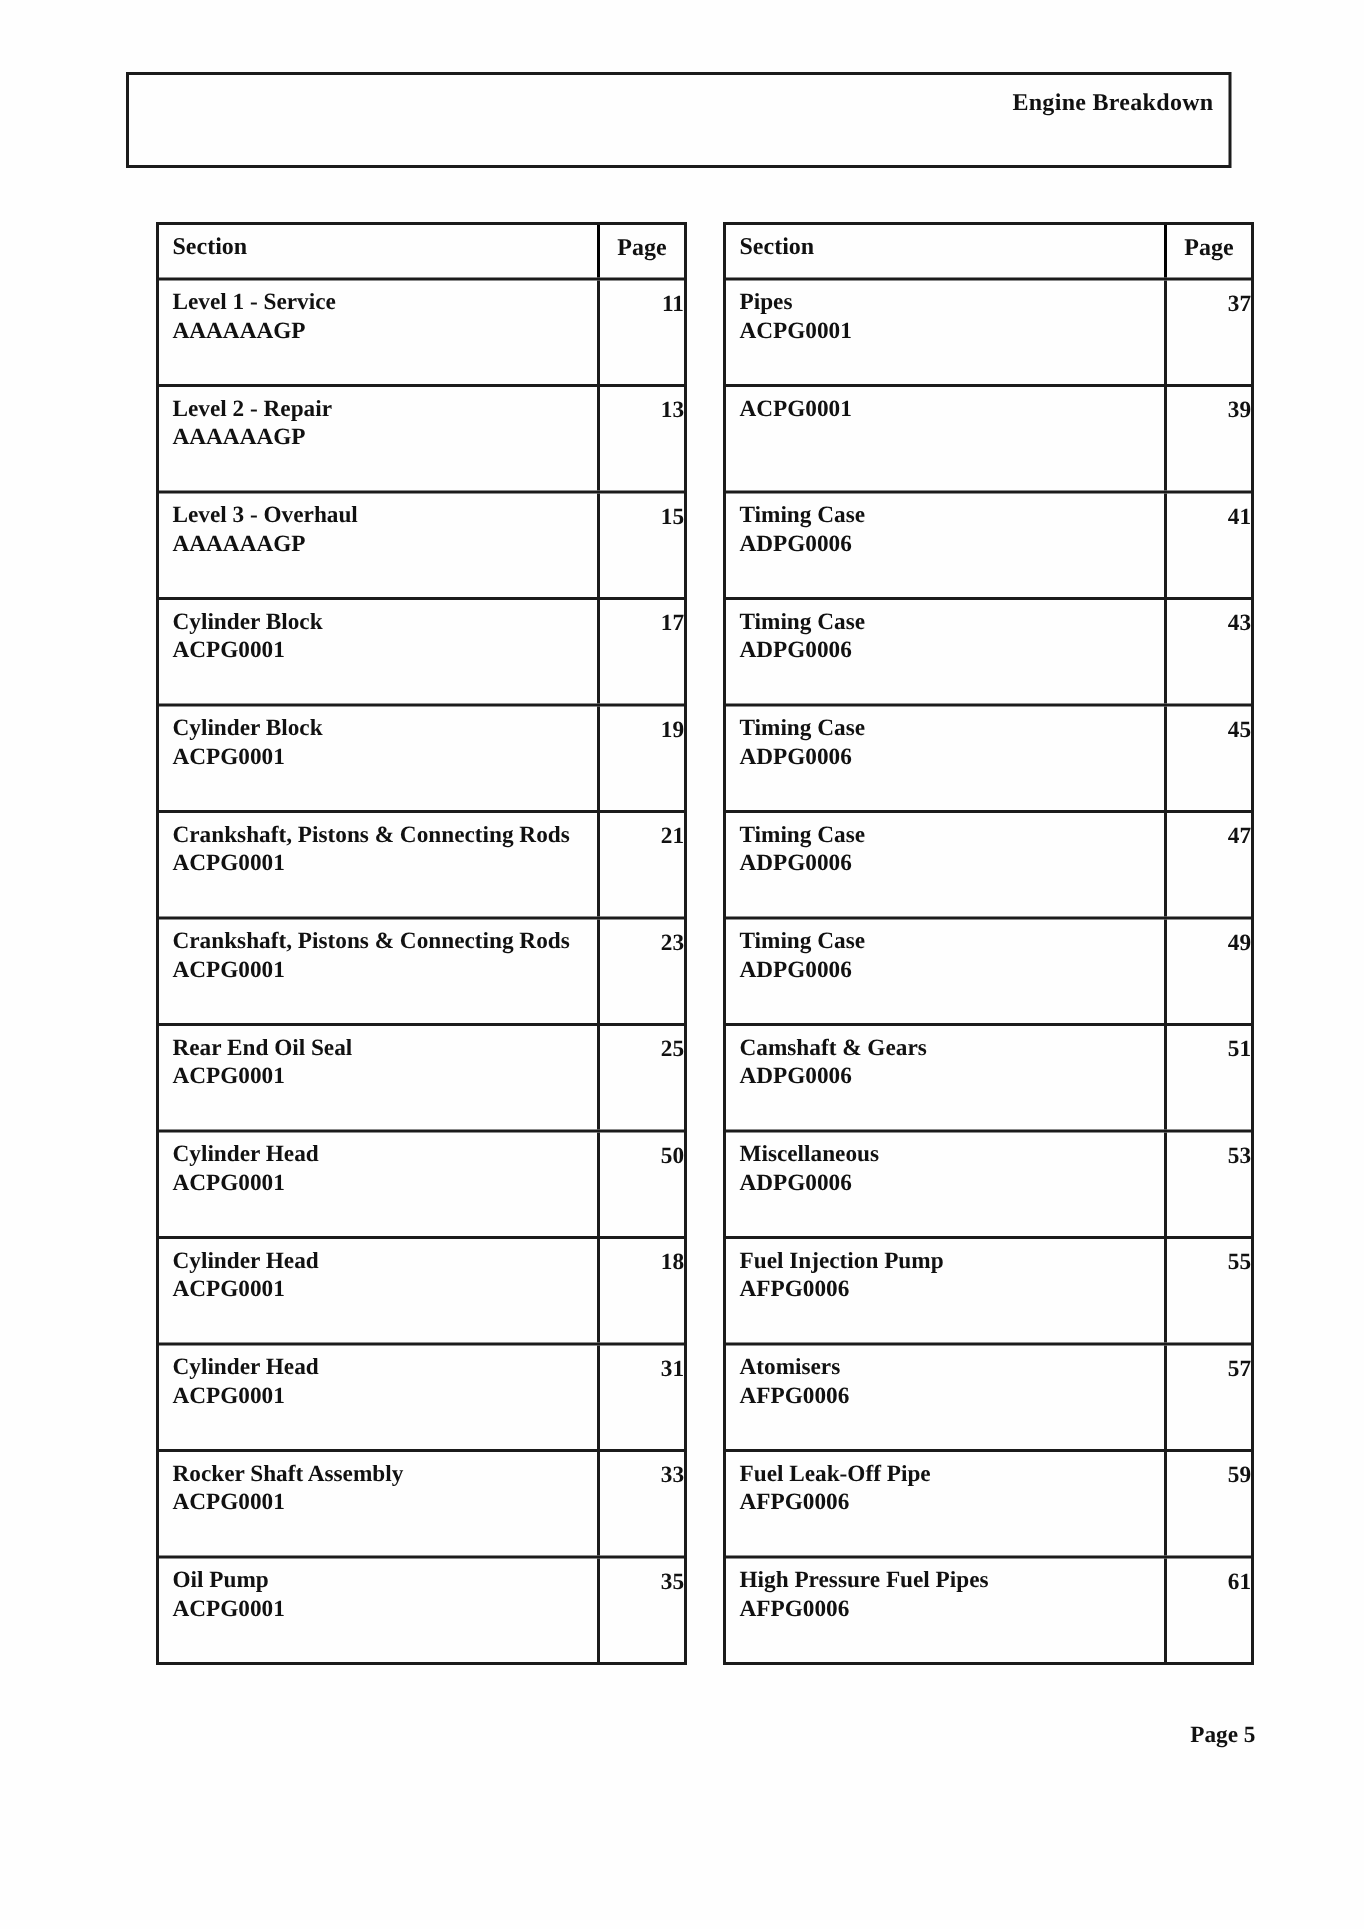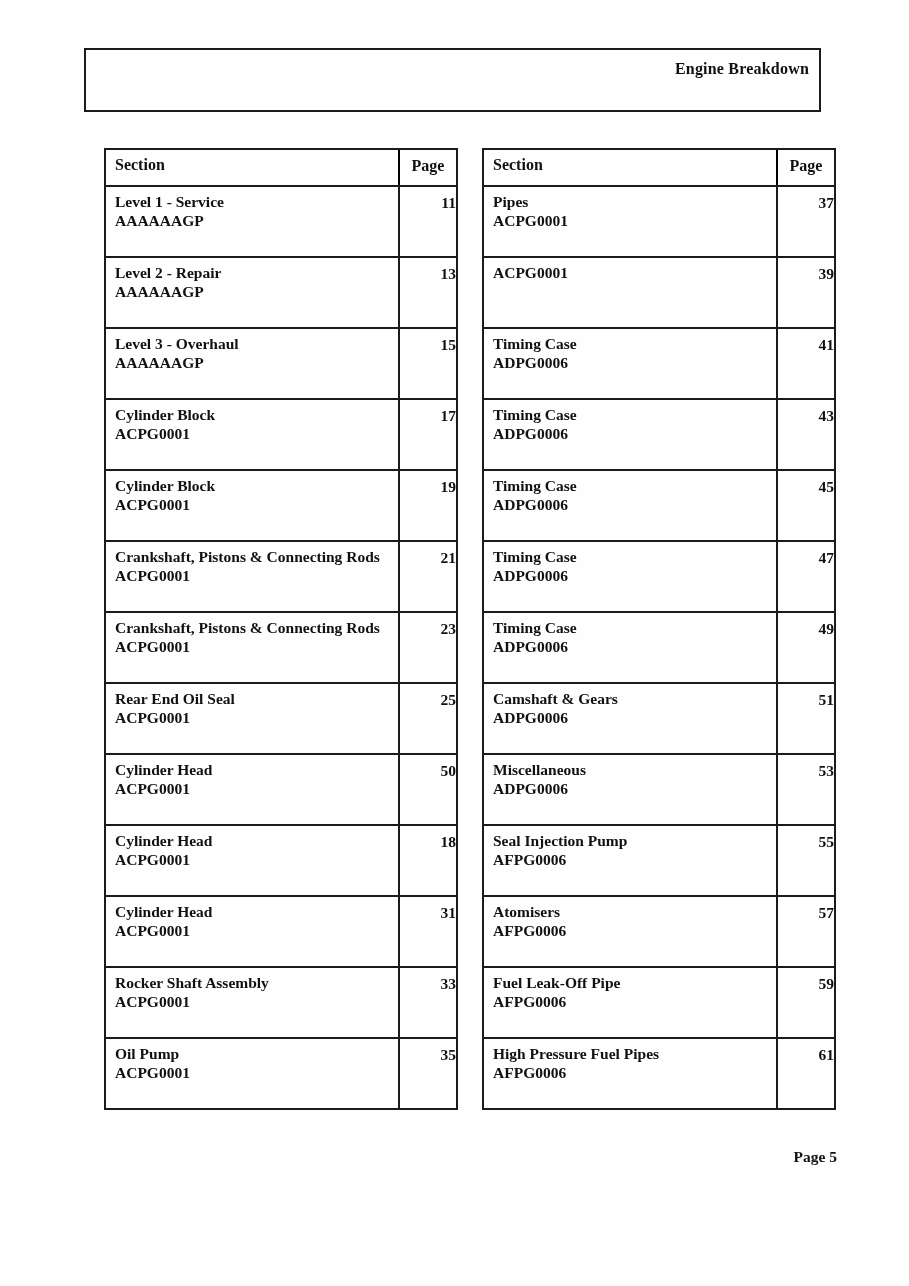--- a/index.html
+++ b/index.html
@@ -287,21 +287,21 @@
         <div class="row">
           <div class="cell section-cell">
             <div class="section-title">Miscellaneous</div>
             <div class="section-code">ADPG0006</div>
           </div>
           <div class="cell page-cell">53</div>
         </div>
 
         <div class="row">
           <div class="cell section-cell">
-            <div class="section-title">Seal Injection Pump</div>
+            <div class="section-title">Fuel Injection Pump</div>
             <div class="section-code">AFPG0006</div>
           </div>
           <div class="cell page-cell">55</div>
         </div>
 
         <div class="row">
           <div class="cell section-cell">
             <div class="section-title">Atomisers</div>
             <div class="section-code">AFPG0006</div>
           </div>

